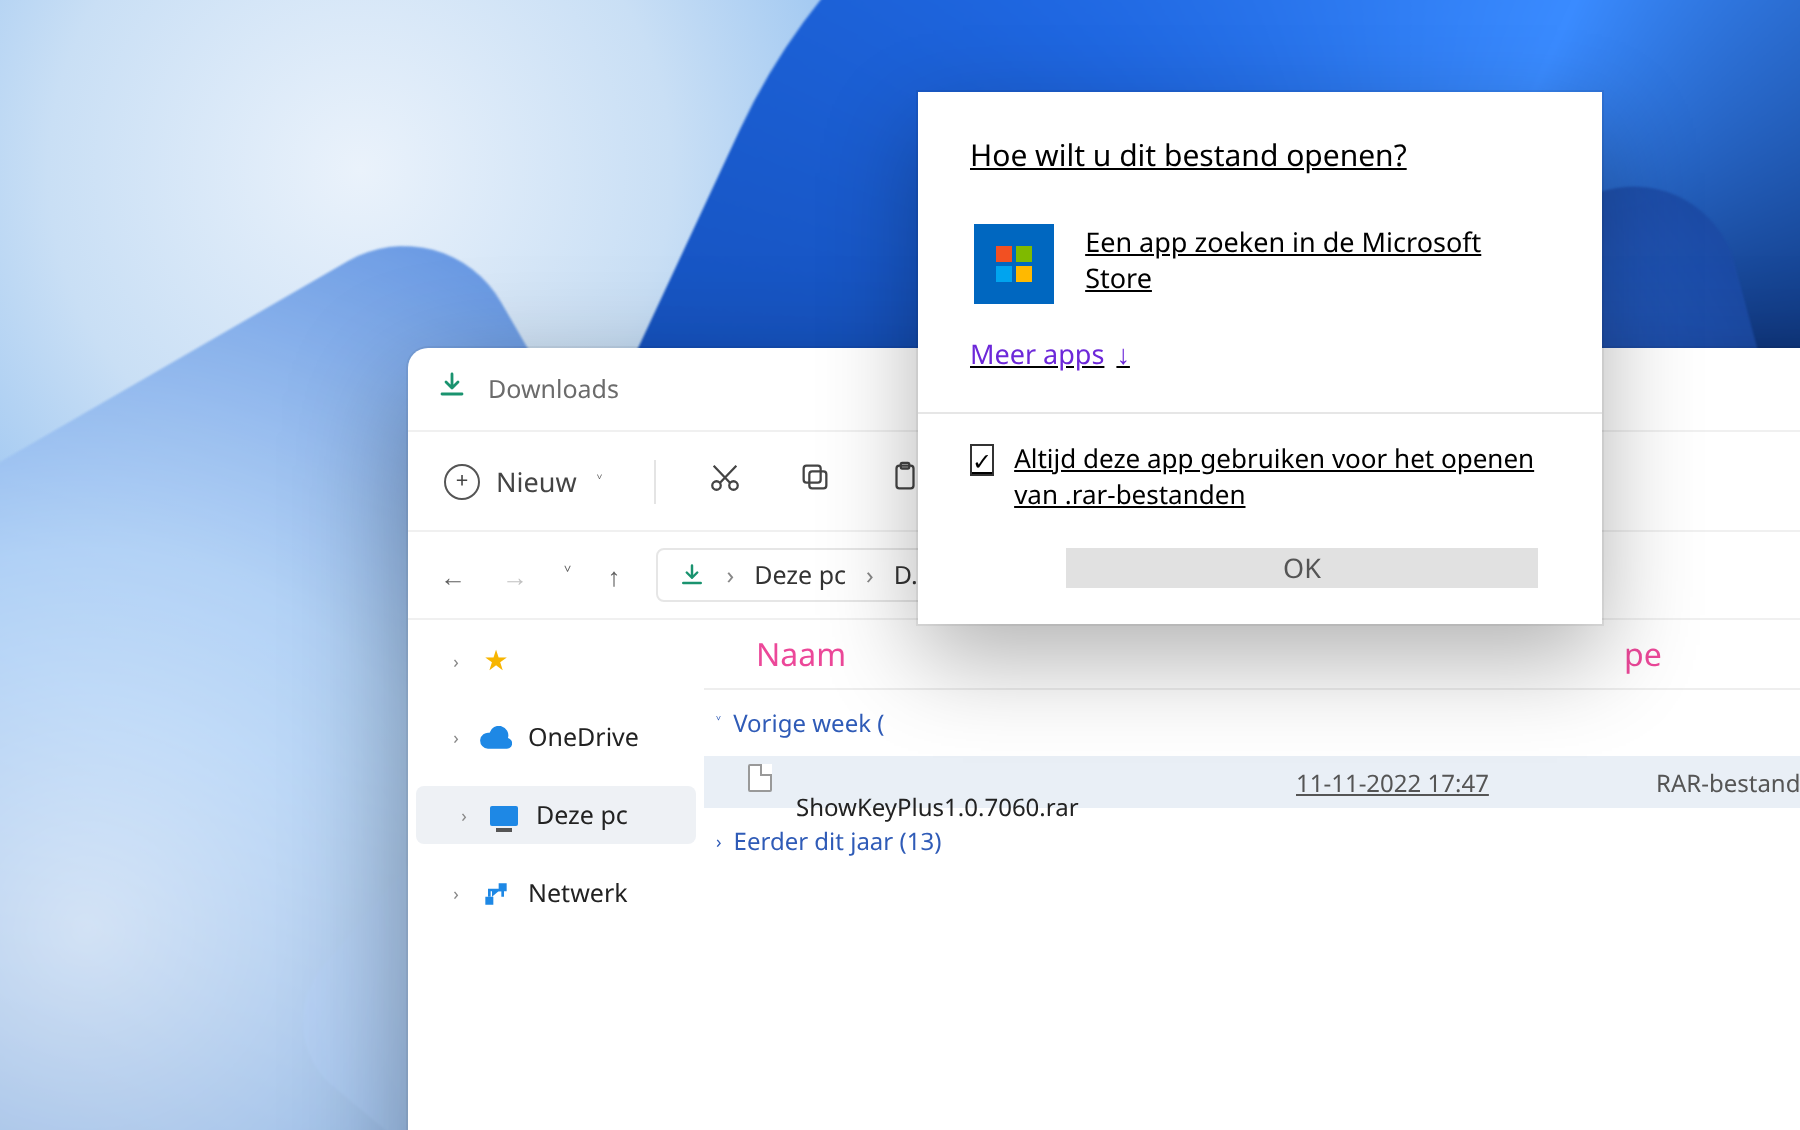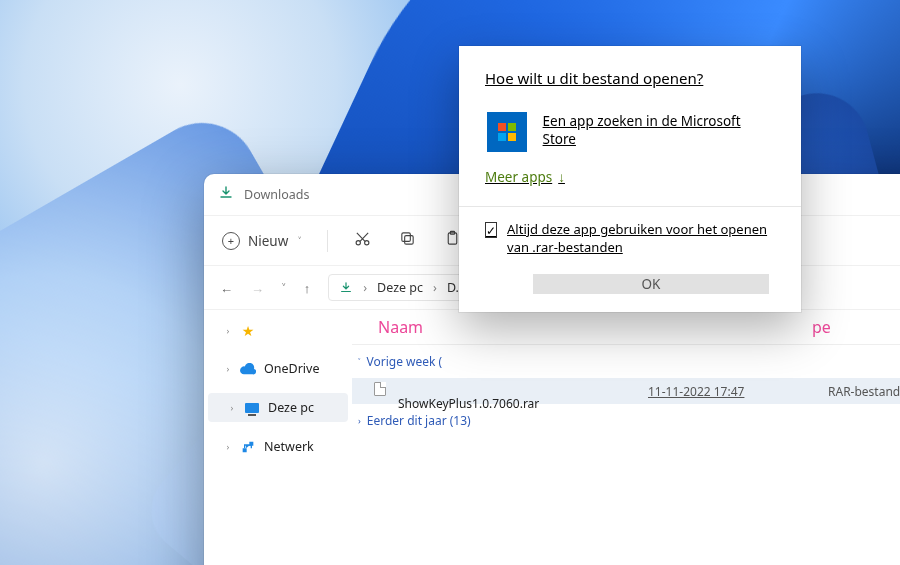--- a/index.html
+++ b/index.html
@@ -89,21 +89,21 @@
     box-shadow: 0 18px 45px rgba(0,0,0,.30), 0 0 0 1px rgba(0,0,0,.06);
     padding:22px 24px 18px 26px; z-index:10;text-decoration:underline;
   }
   .dialog h1{ font-size:15px; font-weight:400; color:#000; margin-bottom:18px;}
   .store-row { display:flex; align-items:flex-start; gap:16px; padding:6px 2px 10px; cursor:pointer;}
   .store-ico { width:40px; height:40px; background:#0067c0; display:flex; align-items:center; justify-content:center;}
   .ms-grid { width:18px; height:18px; display:grid; grid-template-columns:1fr 1fr; grid-template-rows:1fr 1fr; gap:1.5px;}
   .ms-grid span:nth-child(1){background:#f25022;} .ms-grid span:nth-child(2){background:#7fba00;}
   .ms-grid span:nth-child(3){background:#00a4ef;} .ms-grid span:nth-child(4){background:#ffb900;}
   .store-label{ font-size:13.5px; color:#000; }
-  .more-apps { color:#4d7c0f; font-size:13.5px; display:flex; align-items:center; gap:6px;
+  .more-apps { color:#6d28d9; font-size:13.5px; display:flex; align-items:center; gap:6px;
                padding:6px 0 16px; cursor:pointer;}
   .hr { height:1px; background:#e6e6e6; margin:4px -24px 14px -26px;}
   .check-row { display:flex; align-items:flex-start; gap:10px; padding-bottom:16px;}
   .chk { width:16px; height:16px; border:1.3px solid #333; display:flex; align-items:center;
          justify-content:center; font-size:12px; margin-top:1px; cursor:pointer;}
   .check-label { font-size:13px; color:#000; line-height:1.35; }
   .ok-btn { width:236px; height:20px; margin-left:48px; background:#e1e1e1; border:none;
             font-size:13.5px; color:#555; cursor:pointer;}
 </style>
 </head>

